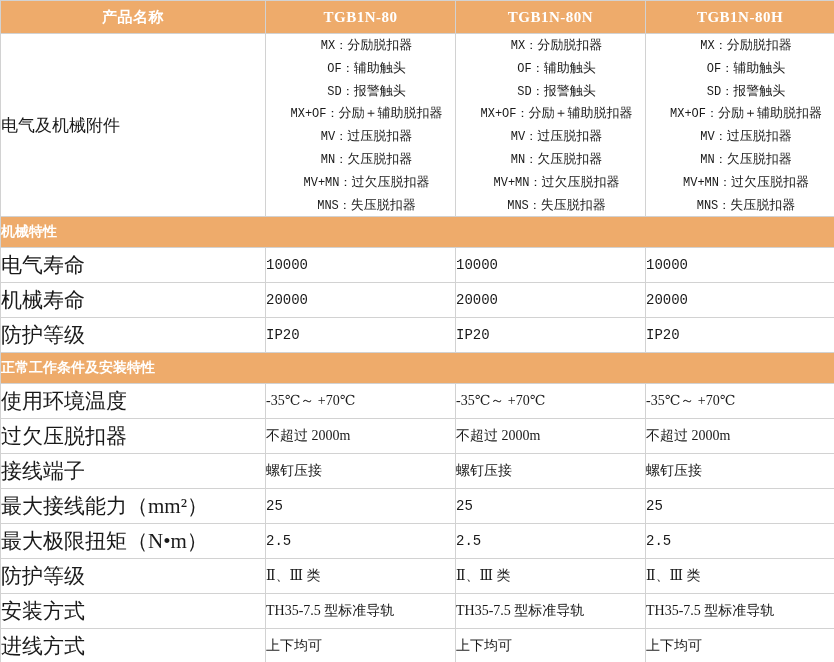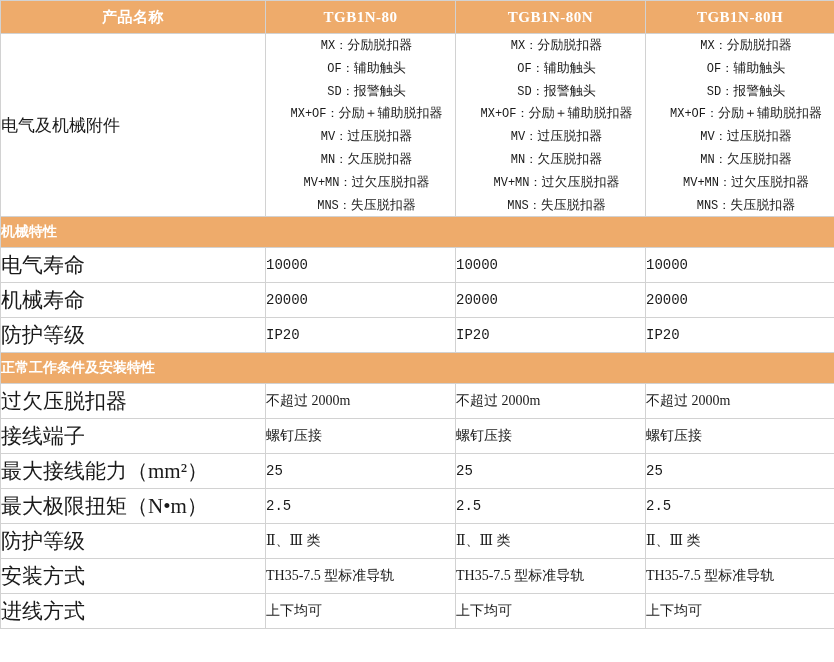--- a/index.html
+++ b/index.html
@@ -155,20 +155,26 @@
       <td class="cellval mono">IP20</td>
       <td class="cellval mono">IP20</td>
       <td class="cellval mono">IP20</td>
     </tr>
 
     <tr class="section">
       <td colspan="4">正常工作条件及安装特性</td>
     </tr>
 
     <tr>
+      <td class="rowlabel">使用环境温度</td>
+      <td class="cellval">-35℃～ +70℃</td>
+      <td class="cellval">-35℃～ +70℃</td>
+      <td class="cellval">-35℃～ +70℃</td>
+    </tr>
+    <tr>
       <td class="rowlabel">过欠压脱扣器</td>
       <td class="cellval">不超过 2000m</td>
       <td class="cellval">不超过 2000m</td>
       <td class="cellval">不超过 2000m</td>
     </tr>
     <tr>
       <td class="rowlabel">接线端子</td>
       <td class="cellval">螺钉压接</td>
       <td class="cellval">螺钉压接</td>
       <td class="cellval">螺钉压接</td>

